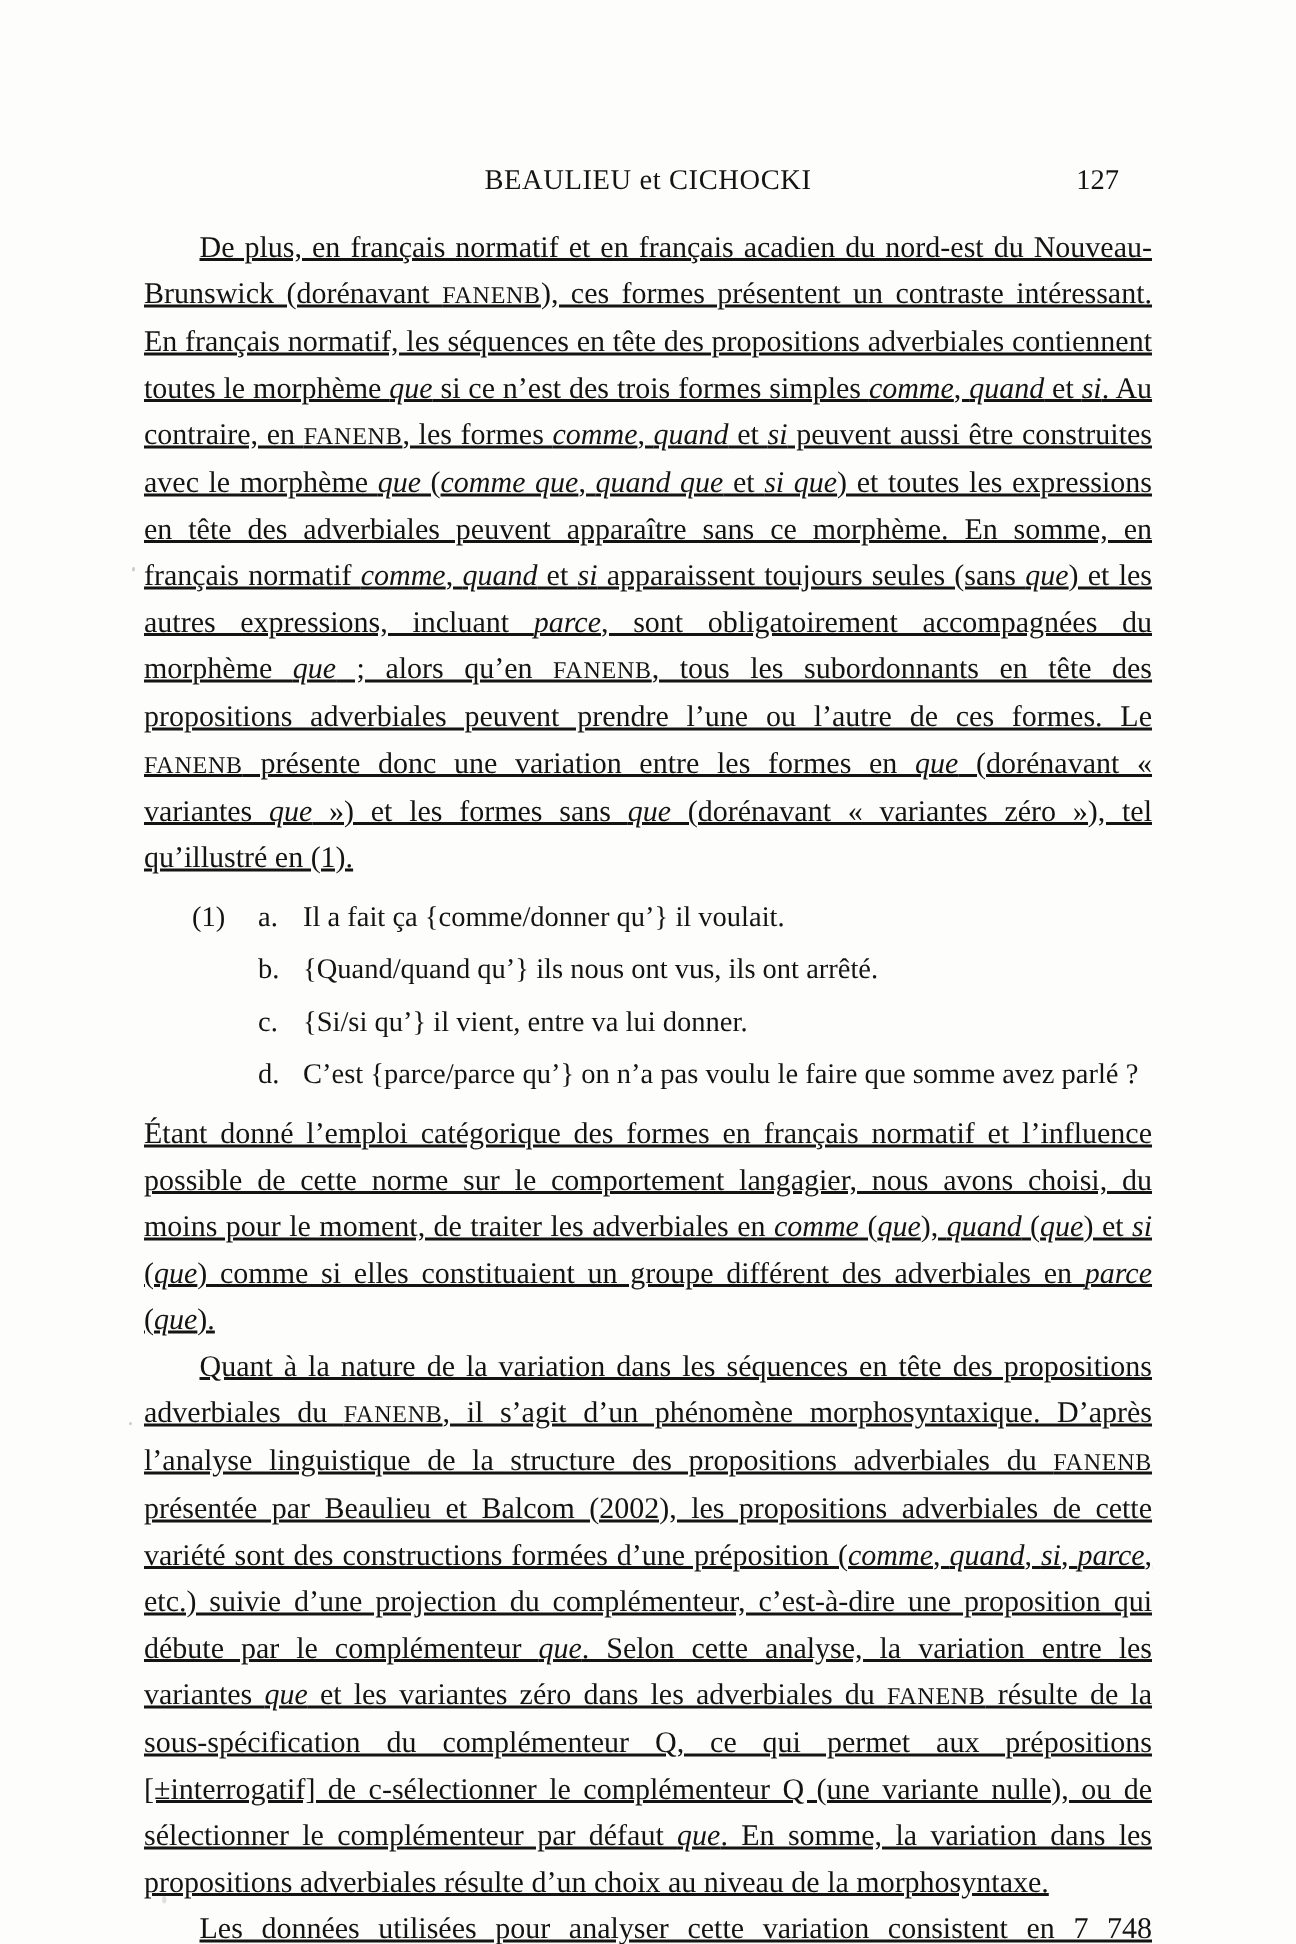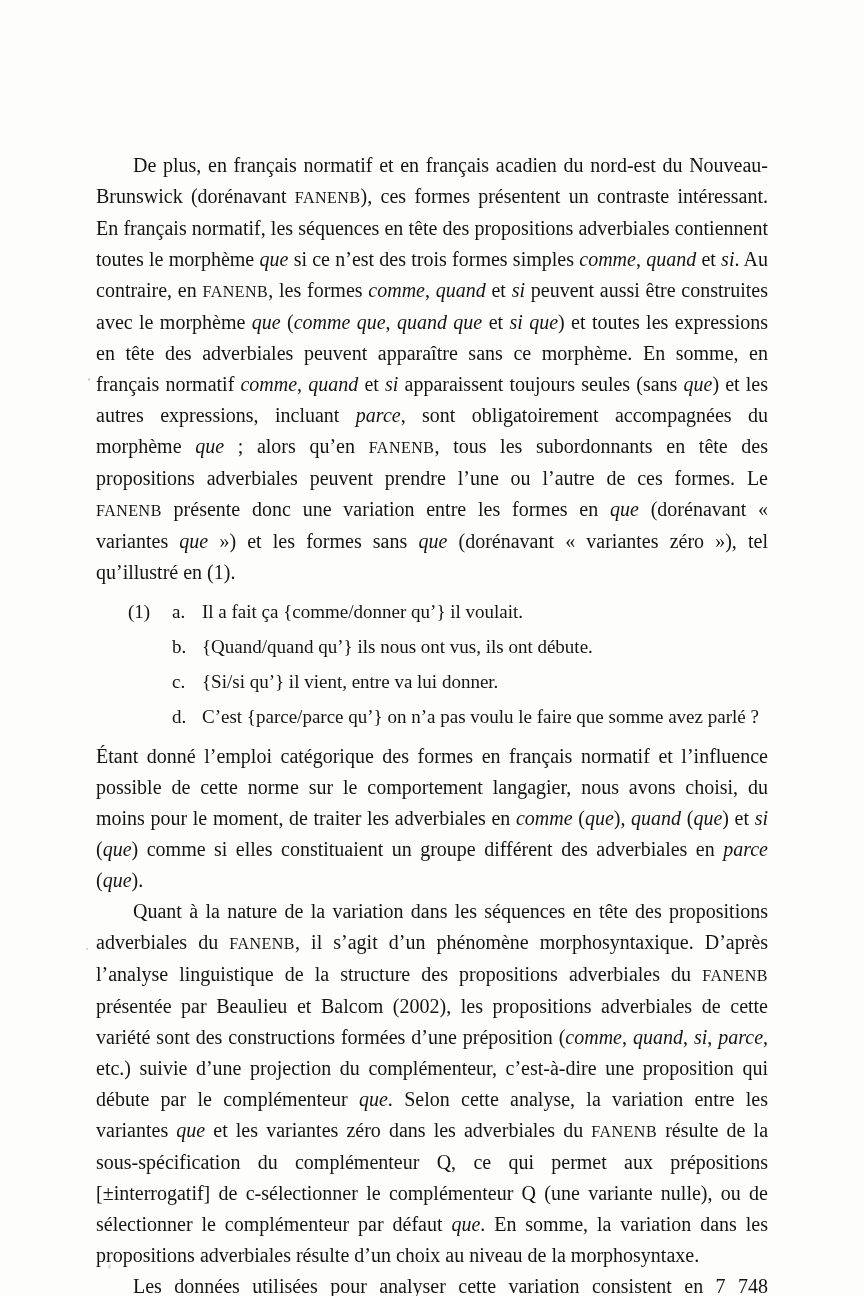--- a/index.html
+++ b/index.html
@@ -30,21 +30,21 @@
     top: 0; right: 22px;
     font-size: 19px;
   }
   .body-text {
     position: absolute;
     top: 150px; left: 96px; width: 672px;
     font-size: 20px;
     line-height: 31px;
     text-align: justify;
   }
-  .para { margin: 0; }
+  .para { margin: 0; text-decoration: underline; }
   .para.indent { text-indent: 37px; }
   .it { font-style: italic; }
   .sc { font-size: 0.8em; letter-spacing: 0.5px; }
   .example-row {
     display: flex;
     padding-left: 32px;
     margin: 0 0 9px 0;
     font-size: 19px;
     line-height: 26px;
     text-align: left;
@@ -61,32 +61,36 @@
     opacity: 0.45;
   }
   .speck.s1 { left: 88px;  top: 378px;  width: 2px; height: 3px; }
   .speck.s2 { left: 86px;  top: 948px;  width: 2px; height: 2px; }
   .speck.s3 { left: 108px; top: 1264px; width: 3px; height: 5px; opacity: 0.25; }
 </style>
 </head>
 <body>
 
 <div class="page">
+  <div class="running-head-row">
+    <div class="running-head">BEAULIEU et CICHOCKI</div>
+    <div class="page-number">127</div>
+  </div>
 
   <div class="body-text">
       <p class="para indent"><span>De plus, en français normatif et en français acadien du nord-est du Nouveau-Brunswick (dorénavant </span><span class="sc">FANENB</span><span>), ces formes présentent un contraste intéressant. En français normatif, les séquences en tête des propositions adverbiales contiennent toutes le morphème </span><span class="it">que</span><span> si ce n’est des trois formes simples </span><span class="it">comme</span><span>, </span><span class="it">quand</span><span> et </span><span class="it">si</span><span>. Au contraire, en </span><span class="sc">FANENB</span><span>, les formes </span><span class="it">comme</span><span>, </span><span class="it">quand</span><span> et </span><span class="it">si</span><span> peuvent aussi être construites avec le morphème </span><span class="it">que</span><span> (</span><span class="it">comme que</span><span>, </span><span class="it">quand que</span><span> et </span><span class="it">si que</span><span>) et toutes les expressions en tête des adverbiales peuvent apparaître sans ce morphème. En somme, en français normatif </span><span class="it">comme</span><span>, </span><span class="it">quand</span><span> et </span><span class="it">si</span><span> apparaissent toujours seules (sans </span><span class="it">que</span><span>) et les autres expressions, incluant </span><span class="it">parce</span><span>, sont obligatoirement accompagnées du morphème </span><span class="it">que</span><span> ; alors qu’en </span><span class="sc">FANENB</span><span>, tous les subordonnants en tête des propositions adverbiales peuvent prendre l’une ou l’autre de ces formes. Le </span><span class="sc">FANENB</span><span> présente donc une variation entre les formes en </span><span class="it">que</span><span> (dorénavant « variantes </span><span class="it">que</span><span> ») et les formes sans </span><span class="it">que</span><span> (dorénavant « variantes zéro »), tel qu’illustré en (1).</span></p>
       <div class="example-row first">
         <span class="ex-num">(1)</span>
         <span class="ex-letter">a.</span>
         <span class="ex-text"><span>Il a fait ça {comme/donner qu’} il voulait.</span></span>
       </div>
       <div class="example-row">
         <span class="ex-num"></span>
         <span class="ex-letter">b.</span>
-        <span class="ex-text"><span>{Quand/quand qu’} ils nous ont vus, ils ont débute.</span></span>
+        <span class="ex-text"><span>{Quand/quand qu’} ils nous ont vus, ils ont arrêté.</span></span>
       </div>
       <div class="example-row">
         <span class="ex-num"></span>
         <span class="ex-letter">c.</span>
         <span class="ex-text"><span>{Si/si qu’} il vient, entre va lui donner.</span></span>
       </div>
       <div class="example-row last">
         <span class="ex-num"></span>
         <span class="ex-letter">d.</span>
         <span class="ex-text"><span>C’est {parce/parce qu’} on n’a pas voulu le faire que somme avez parlé ?</span></span>

